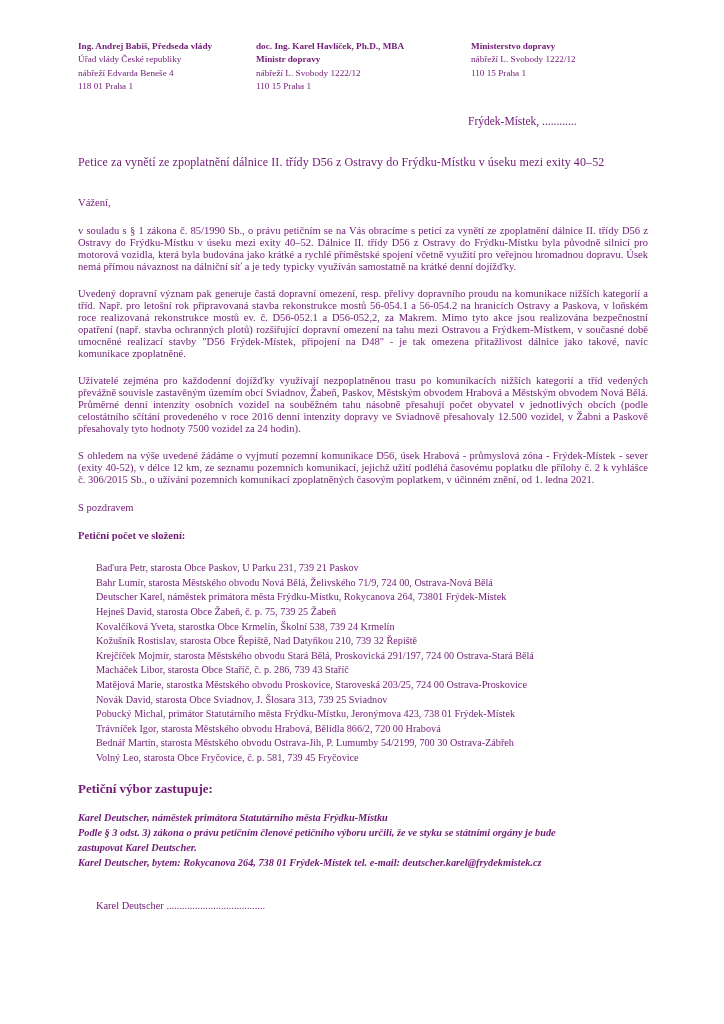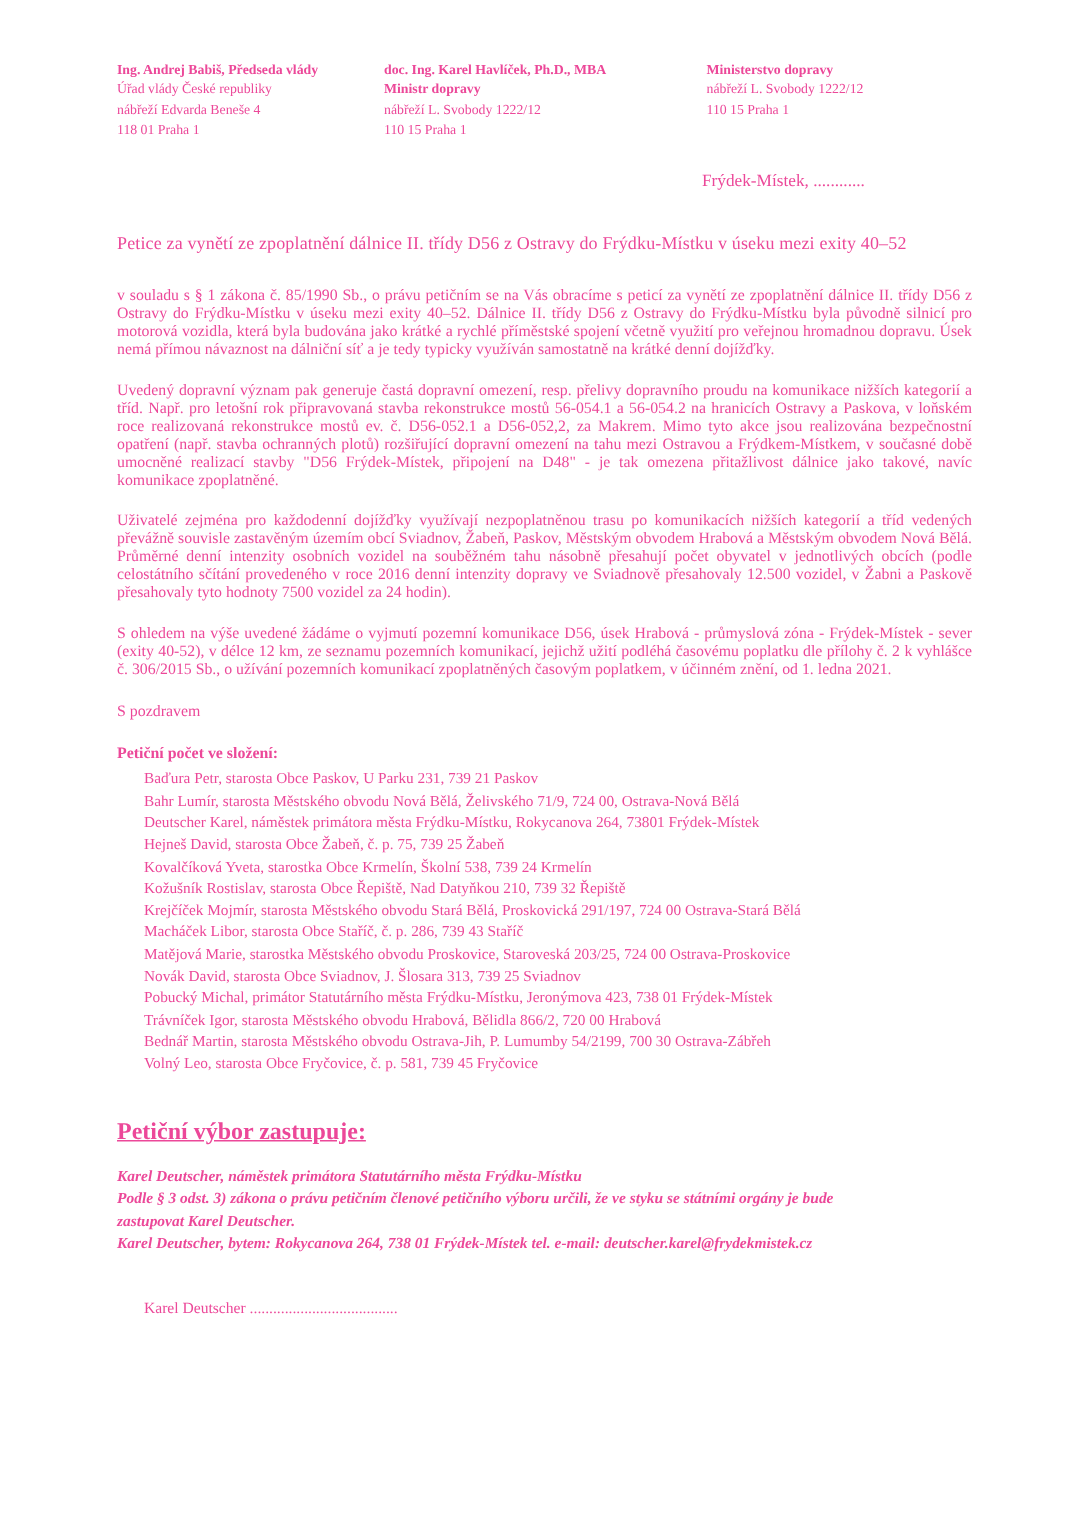--- a/index.html
+++ b/index.html
@@ -8,21 +8,21 @@
     background: #c8c8c8;
   }
   .page {
     width: 724px;
     height: 1024px;
     background: #ffffff;
     position: relative;
     margin: 0 auto;
     overflow: hidden;
     font-family: "Liberation Serif", serif;
-    color: #ec4899;
+    color: #701a75;
     box-sizing: border-box;
   }
   .content {
     position: absolute;
     left: 78px;
     top: 40px;
     width: 570px;
   }
   
   .addr-row {
@@ -69,33 +69,32 @@
     margin-top: 16px;
     font-size: 10.6px;
   }
   .cmt-head {
     margin-top: 17px;
     font-size: 10.6px;
     font-weight: bold;
   }
   ul.members {
     list-style: none;
-    margin: 5px 0 0 0;
+    margin: 20px 0 0 0;
     padding: 0 0 0 18px;
   }
   ul.members li {
     font-size: 10.2px;
     line-height: 14.6px;
     white-space: nowrap;
   }
   .rep-head {
-    margin-top: 28px;
-    font-size: 16px;
+    margin-top: 15px;
+    font-size: 13px;
     font-weight: bold;
-    text-decoration: underline;
   }
   .rep-block {
     margin-top: 13px;
     font-size: 10.3px;
     line-height: 15px;
     font-weight: bold;
   }
   .rep-block .ln { display: block; font-style: italic; }
   .sign {
     margin-top: 30px;
@@ -126,20 +125,21 @@
         <div class="nm">Ministerstvo dopravy</div>
         <div class="ln">nábřeží L. Svobody 1222/12</div>
         <div class="ln">110 15 Praha 1</div>
       </div>
     </div>
 
     <div class="fm-line">Frýdek-Místek, ............</div>
 
     <div class="doc-title">Petice za vynětí ze zpoplatnění dálnice II. třídy D56 z Ostravy do Frýdku-Místku v úseku mezi exity 40–52</div>
 
+    <div class="salut">Vážení,</div>
 
     <p class="body first">v souladu s § 1 zákona č. 85/1990 Sb., o právu petičním se na Vás obracíme s peticí za vynětí ze zpoplatnění dálnice II. třídy D56 z Ostravy do Frýdku-Místku v úseku mezi exity 40–52. Dálnice II. třídy D56 z Ostravy do Frýdku-Místku byla původně silnicí pro motorová vozidla, která byla budována jako krátké a rychlé příměstské spojení včetně využití pro veřejnou hromadnou dopravu. Úsek nemá přímou návaznost na dálniční síť a je tedy typicky využíván samostatně na krátké denní dojížďky.</p>
     <p class="body">Uvedený dopravní význam pak generuje častá dopravní omezení, resp. přelivy dopravního proudu na komunikace nižších kategorií a tříd. Např. pro letošní rok připravovaná stavba rekonstrukce mostů 56-054.1 a 56-054.2 na hranicích Ostravy a Paskova, v loňském roce realizovaná rekonstrukce mostů ev. č. D56-052.1 a D56-052,2, za Makrem. Mimo tyto akce jsou realizována bezpečnostní opatření (např. stavba ochranných plotů) rozšiřující dopravní omezení na tahu mezi Ostravou a Frýdkem-Místkem, v současné době umocněné realizací stavby "D56 Frýdek-Místek, připojení na D48" - je tak omezena přitažlivost dálnice jako takové, navíc komunikace zpoplatněné.</p>
     <p class="body">Uživatelé zejména pro každodenní dojížďky využívají nezpoplatněnou trasu po komunikacích nižších kategorií a tříd vedených převážně souvisle zastavěným územím obcí Sviadnov, Žabeň, Paskov, Městským obvodem Hrabová a Městským obvodem Nová Bělá. Průměrné denní intenzity osobních vozidel na souběžném tahu násobně přesahují počet obyvatel v jednotlivých obcích (podle celostátního sčítání provedeného v roce 2016 denní intenzity dopravy ve Sviadnově přesahovaly 12.500 vozidel, v Žabni a Paskově přesahovaly tyto hodnoty 7500 vozidel za 24 hodin).</p>
     <p class="body">S ohledem na výše uvedené žádáme o vyjmutí pozemní komunikace D56, úsek Hrabová - průmyslová zóna - Frýdek-Místek - sever (exity 40-52), v délce 12 km, ze seznamu pozemních komunikací, jejichž užití podléhá časovému poplatku dle přílohy č. 2 k vyhlášce č. 306/2015 Sb., o užívání pozemních komunikací zpoplatněných časovým poplatkem, v účinném znění, od 1. ledna 2021.</p>
 
     <div class="regards">S pozdravem</div>
 
     <div class="cmt-head">Petiční počet ve složení:</div>
 

